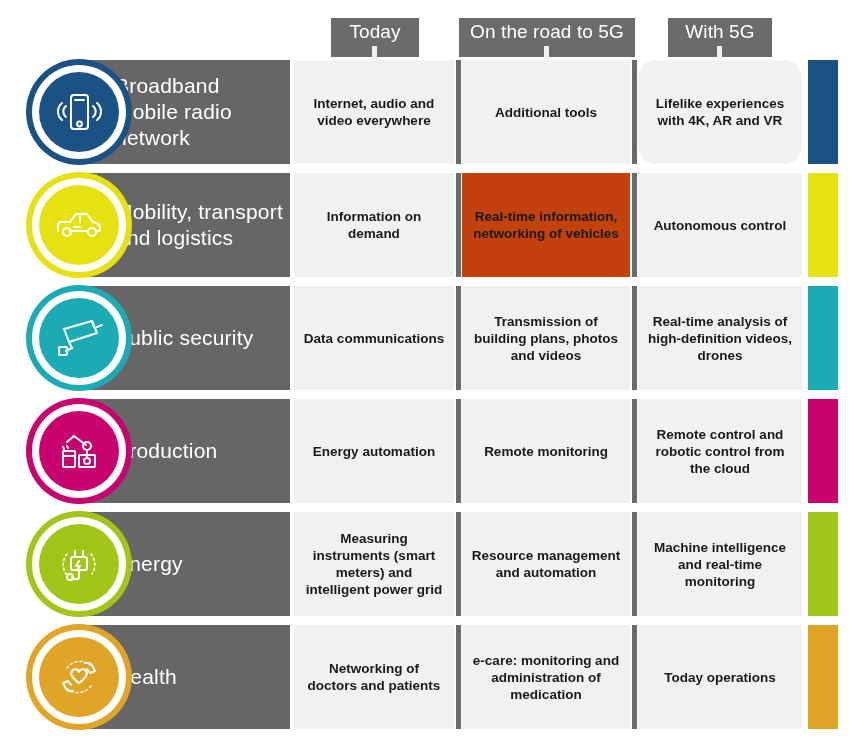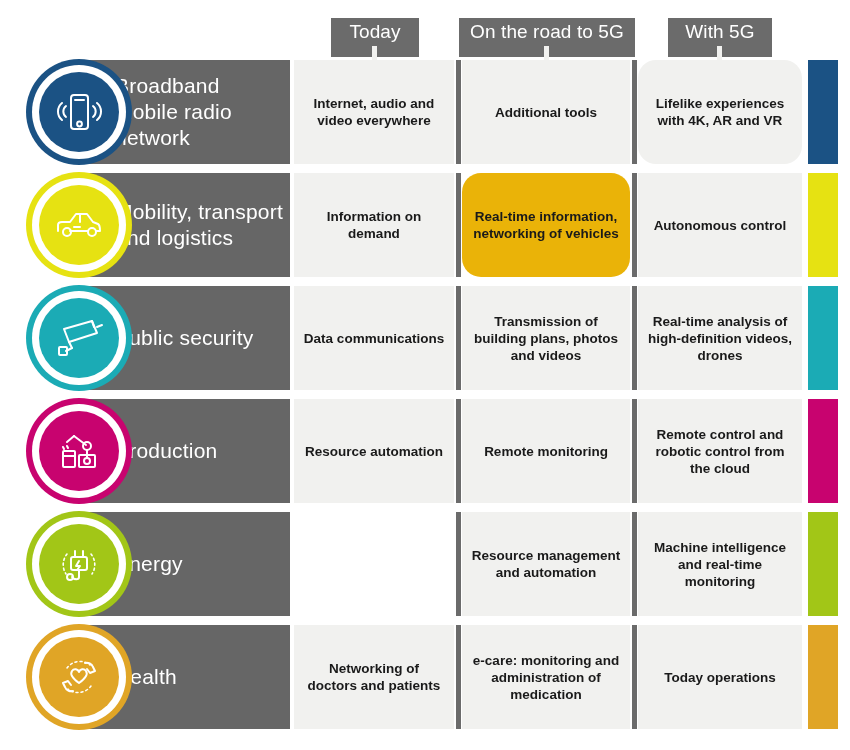--- a/index.html
+++ b/index.html
@@ -233,21 +233,21 @@
               <circle cx="15" cy="34" r="4" stroke="#ffffff" fill="none" stroke-width="2" stroke-linecap="round" stroke-linejoin="round"></circle>
               <circle cx="40" cy="34" r="4" stroke="#ffffff" fill="none" stroke-width="2" stroke-linecap="round" stroke-linejoin="round"></circle>
               <line x1="28" y1="16" x2="28" y2="24" stroke="#ffffff" fill="none" stroke-width="2" stroke-linecap="round" stroke-linejoin="round"></line>
               <line x1="22" y1="29" x2="28" y2="29" stroke="#ffffff" fill="none" stroke-width="2" stroke-linecap="round" stroke-linejoin="round"></line>
             </svg>
           </div>
         </div>
         <div class="panel panel-1" style="background: rgb(241, 241, 239);">
           <span style="color: rgb(26, 26, 26);">Information on demand</span>
         </div>
-        <div class="panel panel-2" style="background: #eab308; border-radius: 19px;">
+        <div class="panel panel-2" style="background: #c2410c;">
           <span style="color: rgb(26, 26, 26);">Real-time information, networking of vehicles</span>
         </div>
         <div class="panel panel-3" style="background: rgb(241, 241, 239);">
           <span style="color: rgb(26, 26, 26);">Autonomous control</span>
         </div>
         <div class="sep sep-a" style="background: rgb(107, 107, 107);"></div>
         <div class="sep sep-b" style="background: rgb(107, 107, 107);"></div>
         <div class="accent" style="background: rgb(230, 226, 18);"></div>
       </div>
       <div class="row" style="top: 226px;">
@@ -295,21 +295,21 @@
               <rect x="11" y="27" width="12" height="16" rx="1" stroke="#ffffff" fill="none" stroke-width="2" stroke-linecap="round" stroke-linejoin="round"></rect>
               <line x1="11" y1="32" x2="23" y2="32" stroke="#ffffff" fill="none" stroke-width="2" stroke-linecap="round" stroke-linejoin="round"></line>
               <rect x="27" y="31" width="16" height="12" rx="1" stroke="#ffffff" fill="none" stroke-width="2" stroke-linecap="round" stroke-linejoin="round"></rect>
               <circle cx="35" cy="37" r="3" stroke="#ffffff" fill="none" stroke-width="2" stroke-linecap="round" stroke-linejoin="round"></circle>
               <line x1="15" y1="22" x2="16" y2="24" stroke="#ffffff" fill="none" stroke-width="2" stroke-linecap="round" stroke-linejoin="round"></line>
               <line x1="11" y1="23" x2="12" y2="25" stroke="#ffffff" fill="none" stroke-width="2" stroke-linecap="round" stroke-linejoin="round"></line>
             </svg>
           </div>
         </div>
         <div class="panel panel-1" style="background: rgb(241, 241, 239);">
-          <span style="color: rgb(26, 26, 26);">Resource automation</span>
+          <span style="color: rgb(26, 26, 26);">Energy automation</span>
         </div>
         <div class="panel panel-2" style="background: rgb(241, 241, 239);">
           <span style="color: rgb(26, 26, 26);">Remote monitoring</span>
         </div>
         <div class="panel panel-3" style="background: rgb(241, 241, 239);">
           <span style="color: rgb(26, 26, 26);">Remote control and robotic control from the cloud</span>
         </div>
         <div class="sep sep-a" style="background: rgb(107, 107, 107);"></div>
         <div class="sep sep-b" style="background: rgb(107, 107, 107);"></div>
         <div class="accent" style="background: rgb(200, 3, 111);"></div>
@@ -325,20 +325,23 @@
               <path d="M23 14 L23 20 M31 14 L31 20" stroke="#ffffff" fill="none" stroke-width="2" stroke-linecap="round" stroke-linejoin="round"></path>
               <rect x="19" y="20" width="16" height="13" rx="2" stroke="#ffffff" fill="none" stroke-width="2" stroke-linecap="round" stroke-linejoin="round"></rect>
               <path d="M27 24 L24 29 L28 29 L25 33" stroke="#ffffff" fill="none" stroke-width="2" stroke-linecap="round" stroke-linejoin="round"></path>
               <path d="M27 33 L27 40 C27 43 22 43 20 40" stroke="#ffffff" fill="none" stroke-width="2" stroke-linecap="round" stroke-linejoin="round"></path>
               <circle cx="18" cy="40" r="3" stroke="#ffffff" fill="none" stroke-width="2" stroke-linecap="round" stroke-linejoin="round"></circle>
               <path d="M15 17 A17 17 0 0 0 14 37" stroke="#ffffff" fill="none" stroke-width="1.6" stroke-dasharray="2 3" stroke-linecap="round"></path>
               <path d="M39 17 A17 17 0 0 1 40 37" stroke="#ffffff" fill="none" stroke-width="1.6" stroke-dasharray="2 3" stroke-linecap="round"></path>
             </svg>
           </div>
         </div>
+        <div class="panel panel-1" style="background: rgb(241, 241, 239);">
+          <span style="color: rgb(26, 26, 26);">Measuring instruments (smart meters) and intelligent power grid</span>
+        </div>
         <div class="panel panel-2" style="background: rgb(241, 241, 239);">
           <span style="color: rgb(26, 26, 26);">Resource management and automation</span>
         </div>
         <div class="panel panel-3" style="background: rgb(241, 241, 239);">
           <span style="color: rgb(26, 26, 26);">Machine intelligence and real-time monitoring</span>
         </div>
         <div class="sep sep-a" style="background: rgb(107, 107, 107);"></div>
         <div class="sep sep-b" style="background: rgb(107, 107, 107);"></div>
         <div class="accent" style="background: rgb(162, 198, 23);"></div>
       </div>

